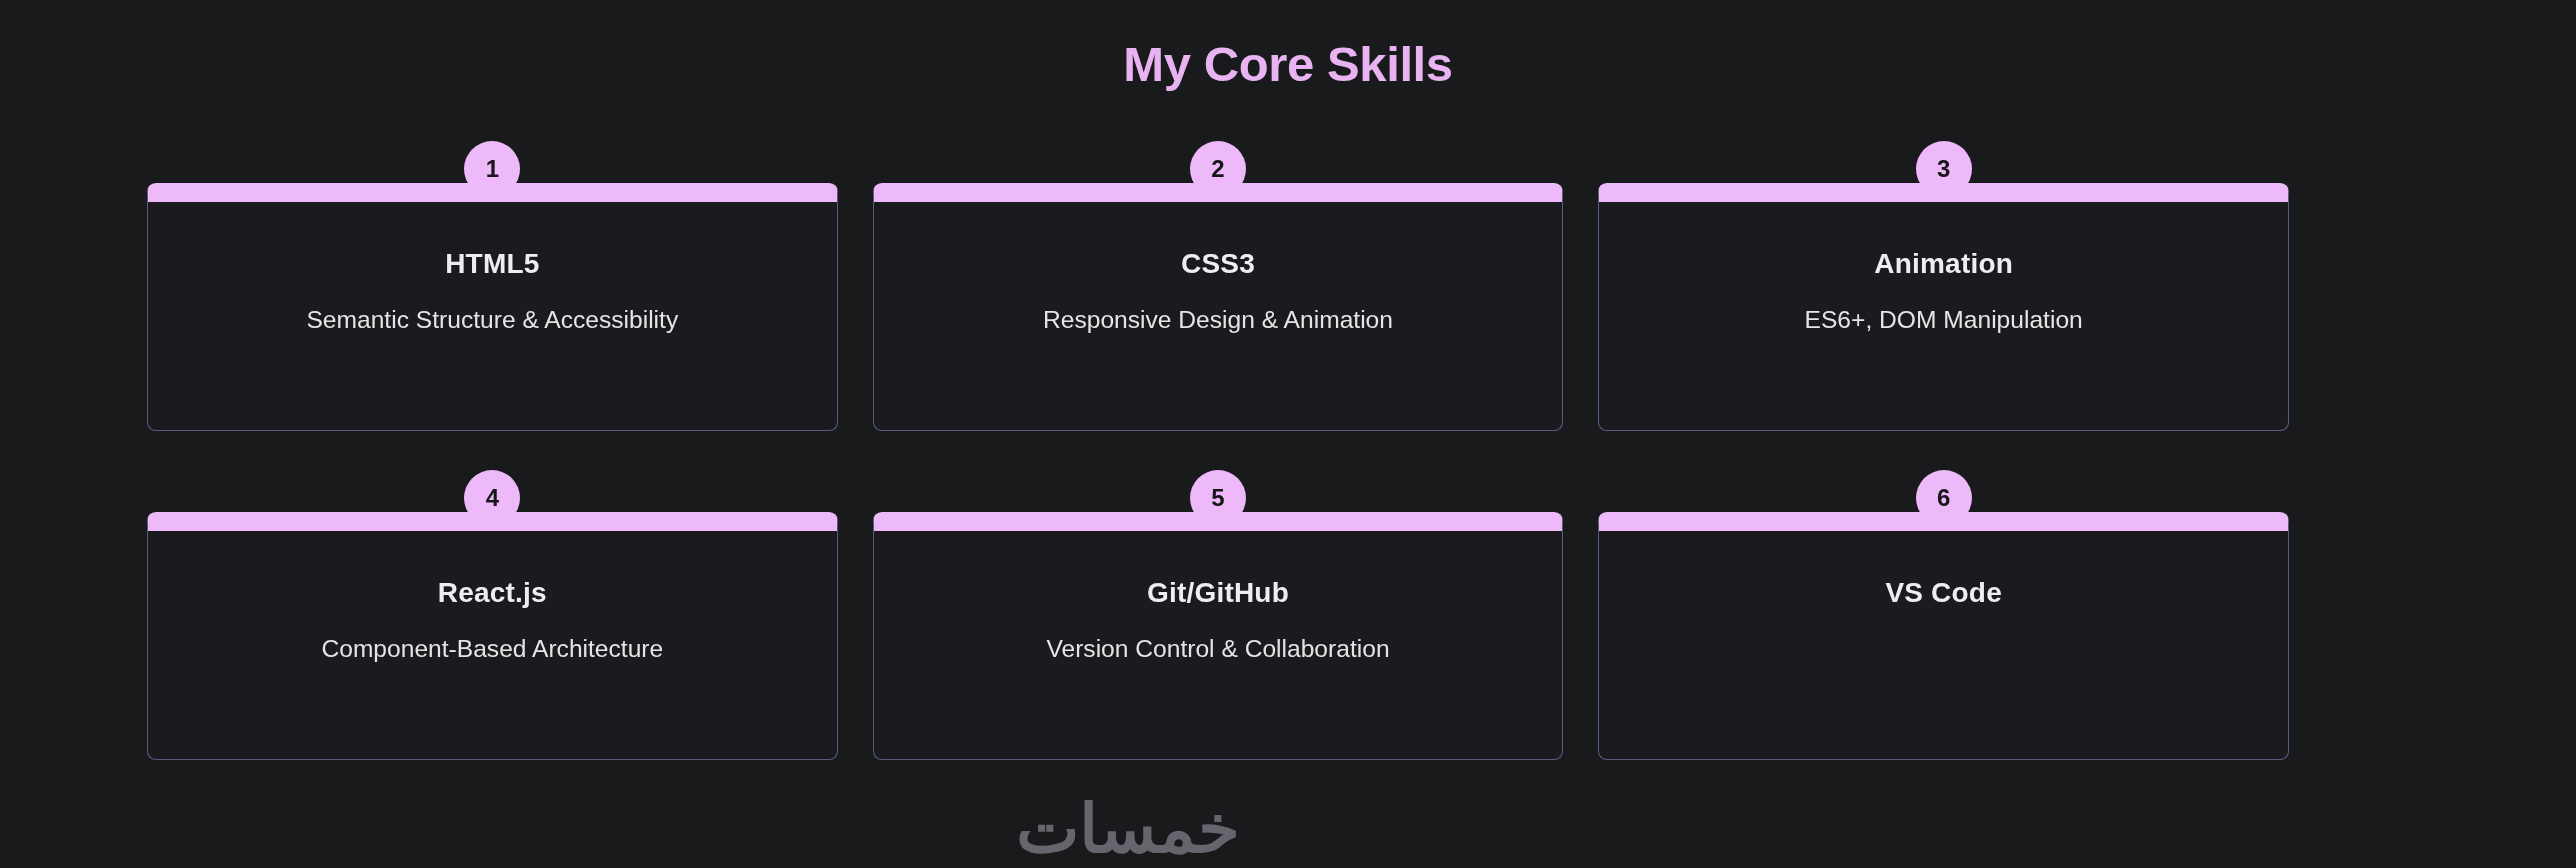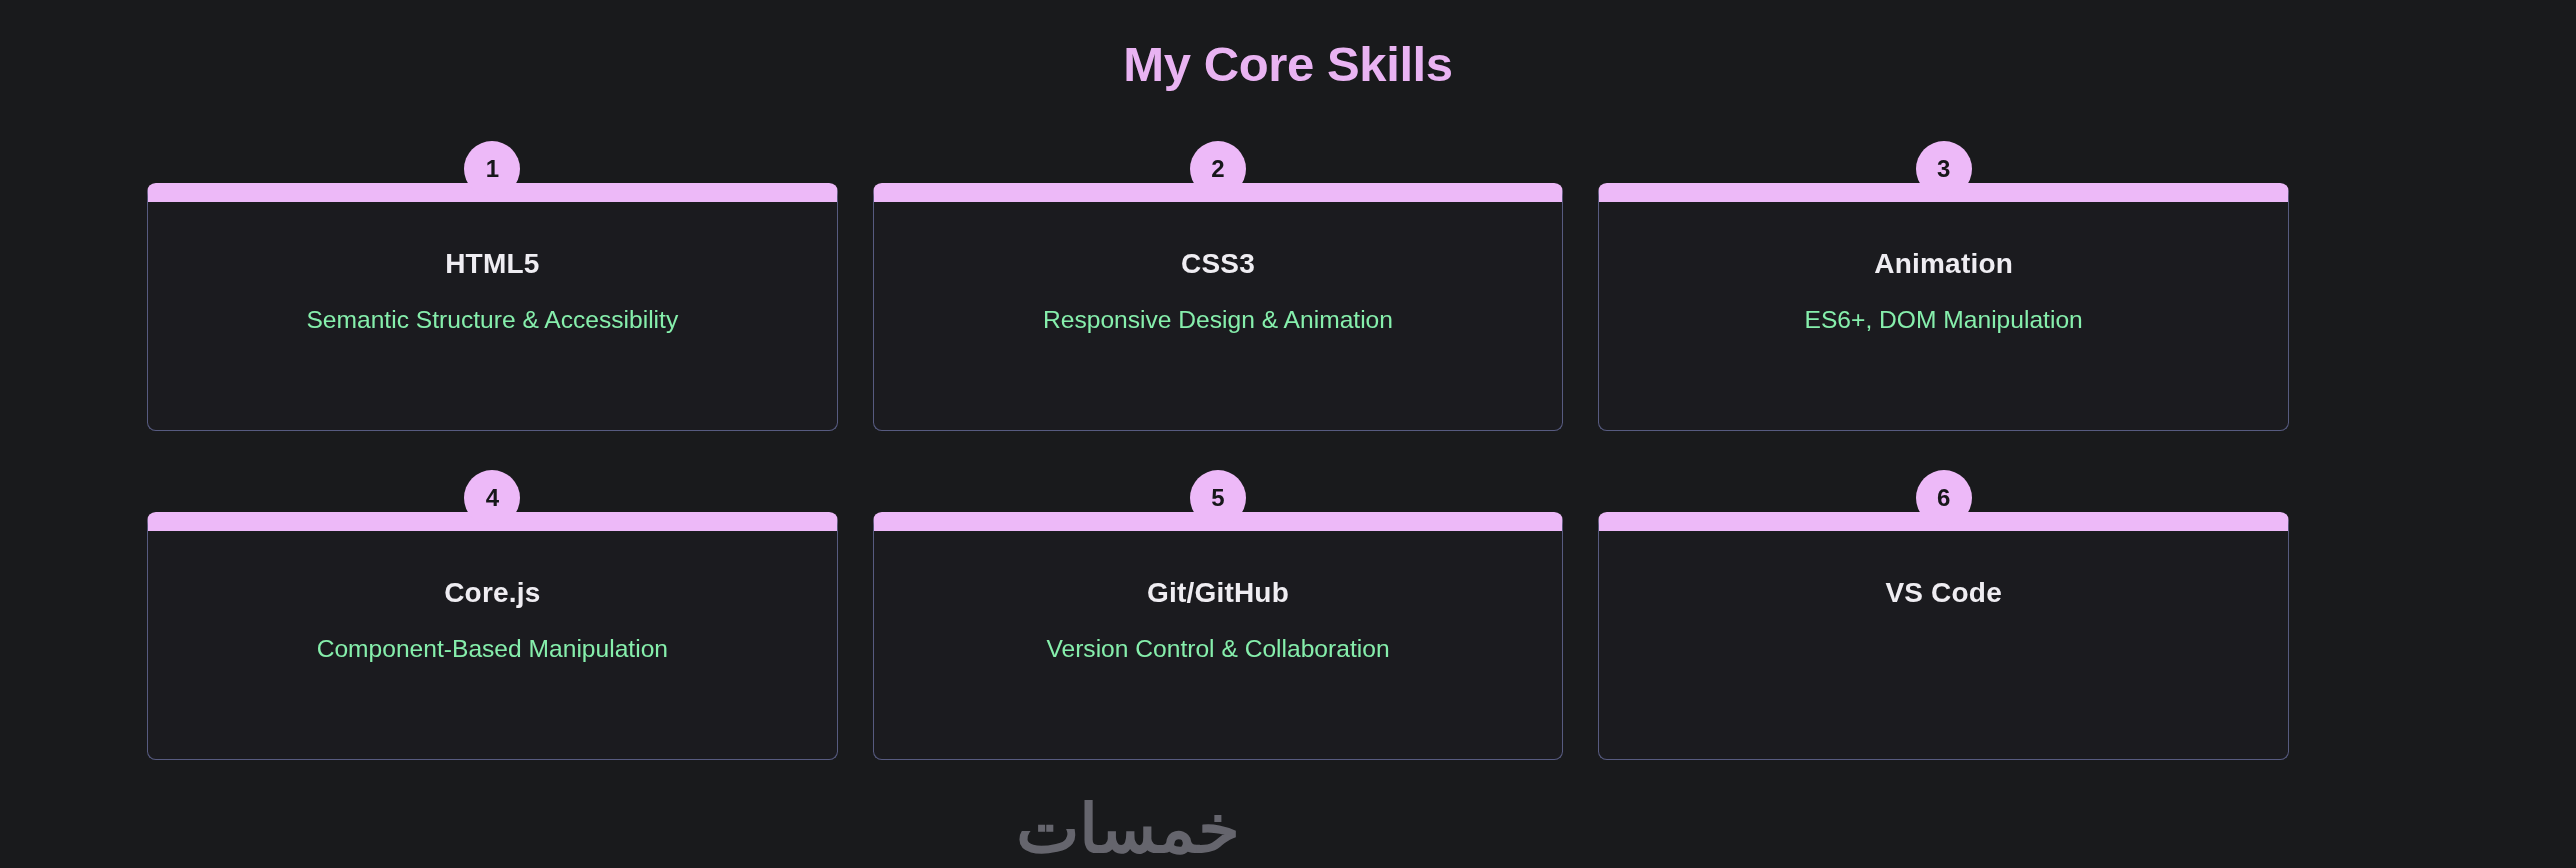--- a/index.html
+++ b/index.html
@@ -90,21 +90,21 @@
     letter-spacing: 0.2px;
     text-align: center;
     line-height: 1.2;
     white-space: nowrap;
   }
 
   .skill-desc {
     margin-top: 23px;
     font-size: 24.6px;
     font-weight: normal;
-    color: #86efac;
+    color: #e5e5e5;
     text-align: center;
     line-height: 1.3;
     white-space: nowrap;
   }
 
   
   .watermark {
     position: absolute;
     left: 0;
     bottom: 7px;
@@ -141,22 +141,22 @@
     </div>
 
     <div class="skill-card">
       <div class="skill-badge">3</div>
       <div class="skill-title">Animation</div>
       <div class="skill-desc">ES6+, DOM Manipulation</div>
     </div>
 
     <div class="skill-card">
       <div class="skill-badge">4</div>
-      <div class="skill-title">Core.js</div>
-      <div class="skill-desc">Component-Based Manipulation</div>
+      <div class="skill-title">React.js</div>
+      <div class="skill-desc">Component-Based Architecture</div>
     </div>
 
     <div class="skill-card">
       <div class="skill-badge">5</div>
       <div class="skill-title">Git/GitHub</div>
       <div class="skill-desc">Version Control &amp; Collaboration</div>
     </div>
 
     <div class="skill-card">
       <div class="skill-badge">6</div>

